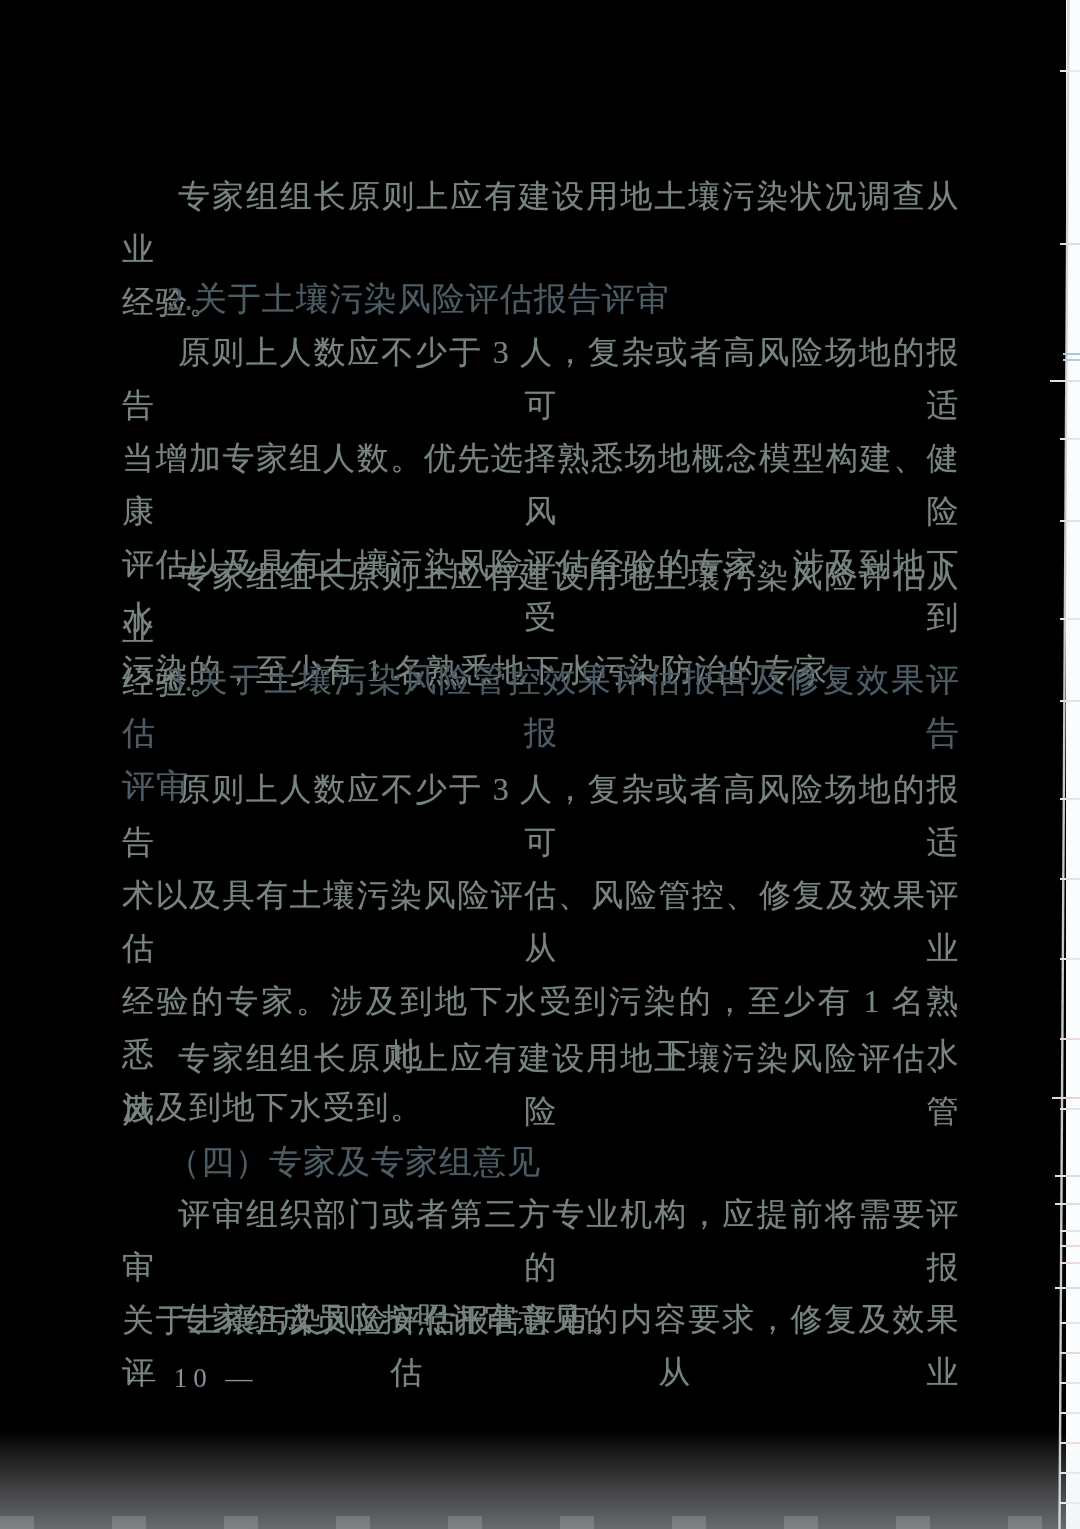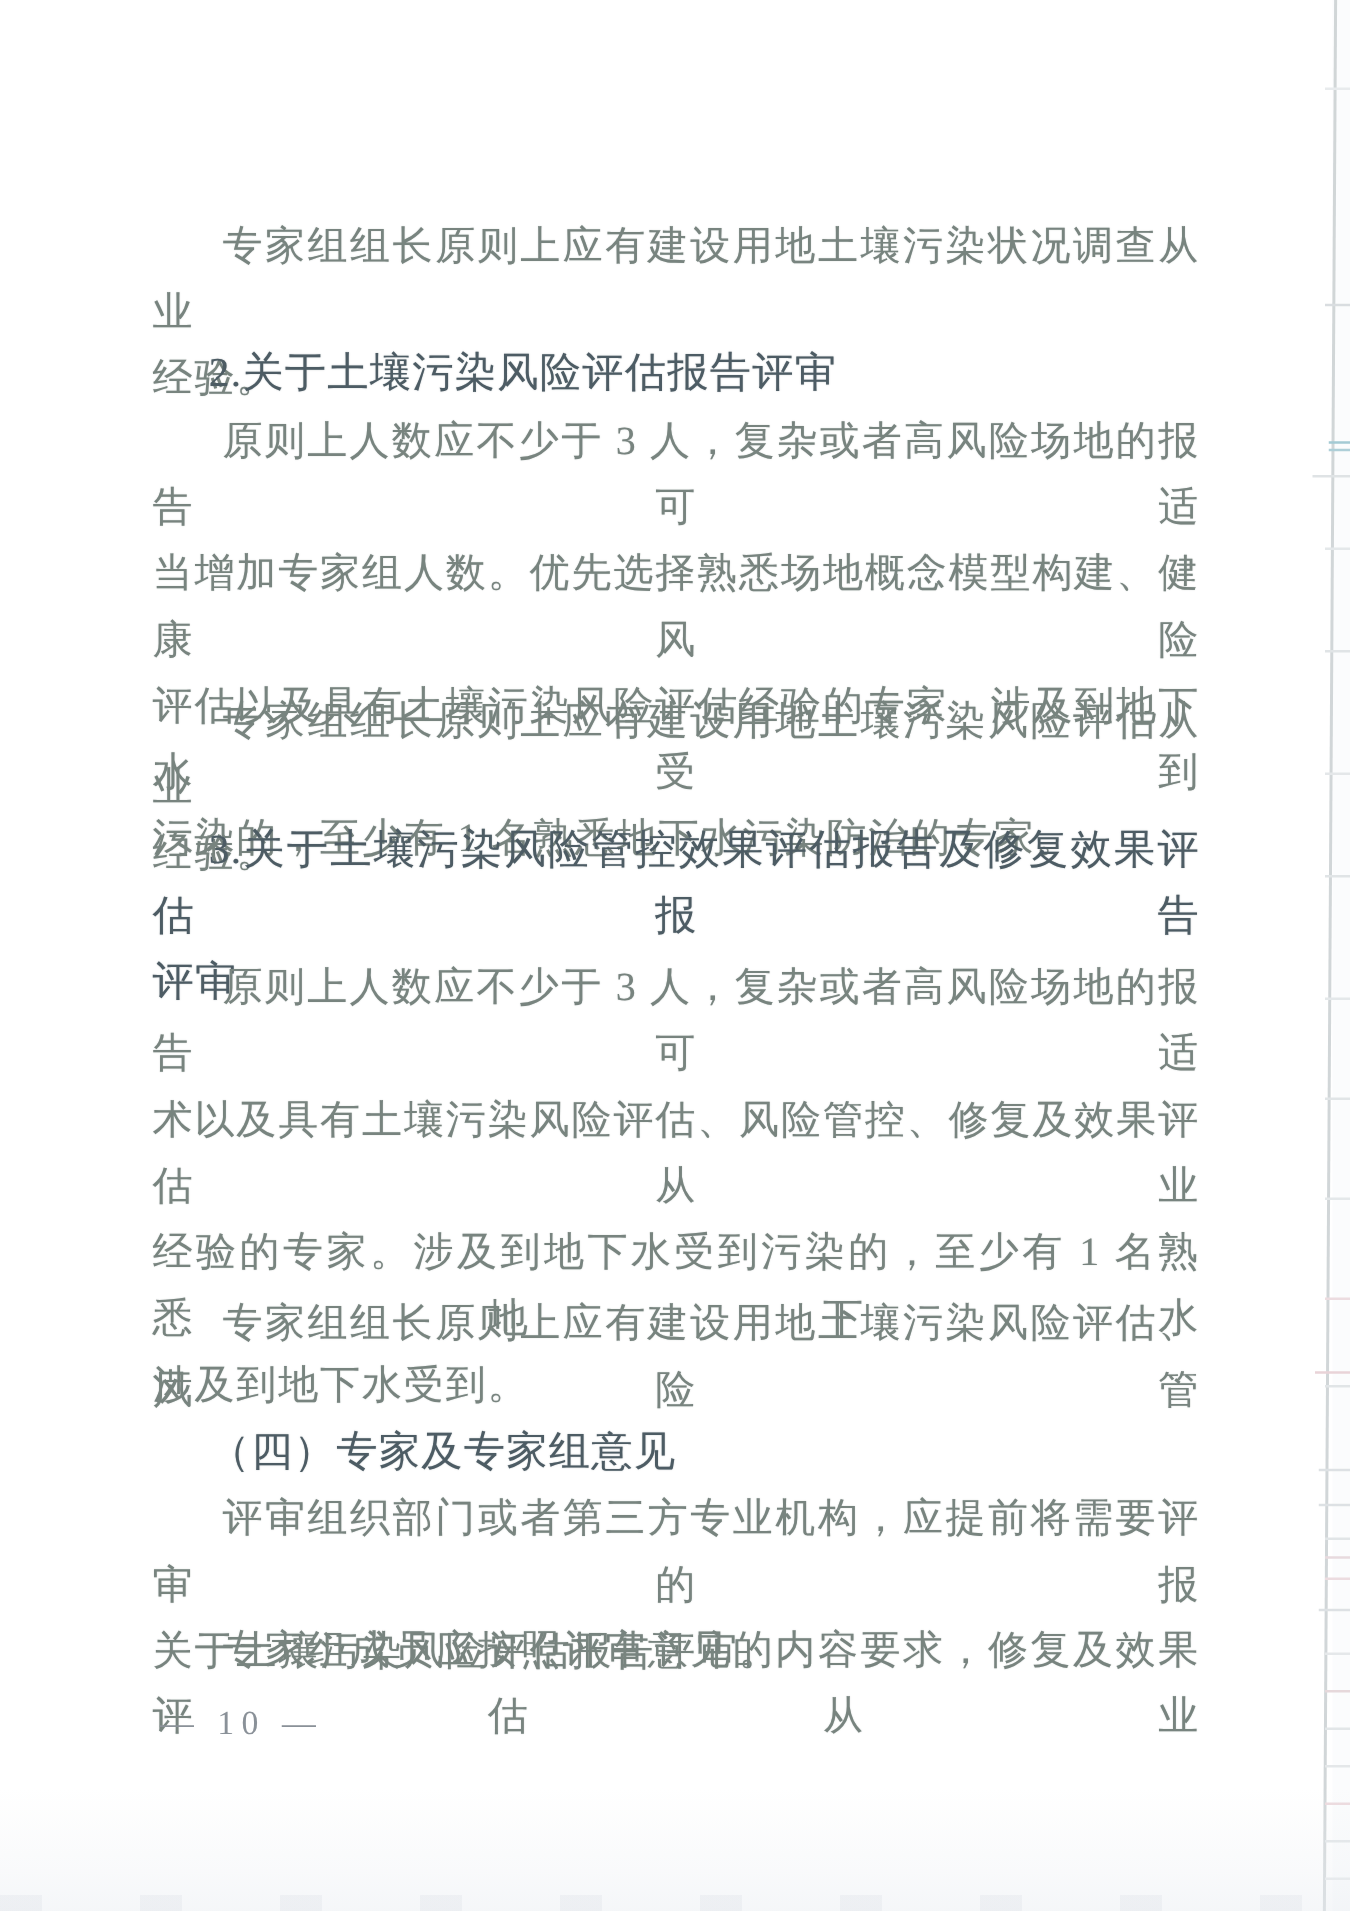--- a/index.html
+++ b/index.html
@@ -1,19 +1,19 @@
 <!DOCTYPE html>
 <html><head>
 <meta charset="utf-8">
 <style>
   html,body{margin:0;padding:0;background:#e9e9ea;}
   .page{
     position:relative;
     width:1080px;height:1529px;
-    background:#ffffff;
+    background:#000000;
     overflow:hidden;
     font-family:"Liberation Serif","DejaVu Serif",serif;
   }
   .edge-strip{
     position:absolute;top:0;left:1066px;right:0;bottom:0;
     background:#fbfcfd;
   }
   .text-layer{position:absolute;top:0;left:0;width:100%;height:100%;}
   .block{position:absolute;left:122px;width:838px;}
   .line{

